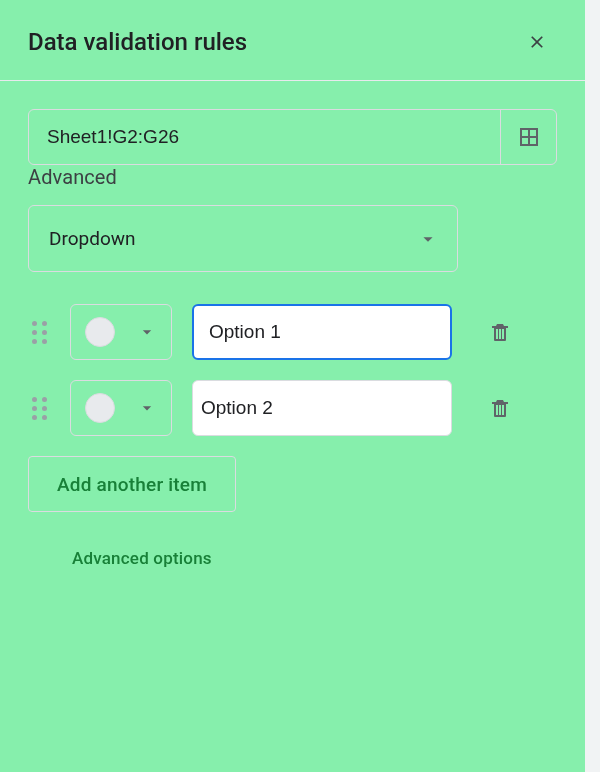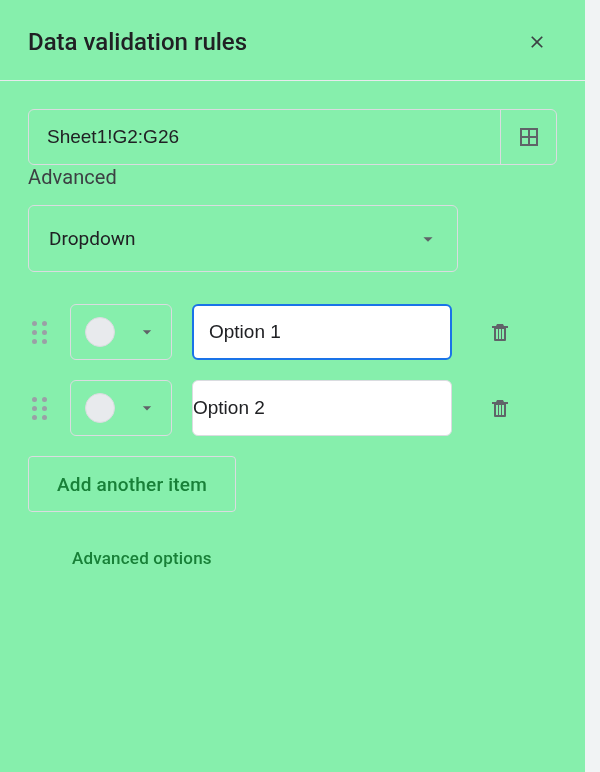--- a/index.html
+++ b/index.html
@@ -74,21 +74,21 @@
     height: 56px; padding: 0 14px 0 14px; cursor: pointer;
     width: 102px; flex-shrink: 0;
   }
   .color-chip {
     width: 30px; height: 30px; border-radius: 50%;
     background: #e8eaed; border: 1px solid #dadce0;
   }
   .chip-caret { color: #5f6368; margin-left: auto; }
   .option-input {
     height: 56px; border: 1px solid #dadce0; border-radius: 6px;
-    padding: 0 0; font-size: 19px; color: #202124; outline: none;
+    padding: 0 8px; font-size: 19px; color: #202124; outline: none;
     width: 260px;
   }
   .option-input.focused {
     border: 2px solid #1a73e8; padding: 0 15px;
   }
   .delete-btn {
     width: 40px; height: 40px; display: flex; align-items: center; justify-content: center;
     cursor: pointer; color: #5f6368; margin-left: 8px;
   }
   .add-item-btn {

